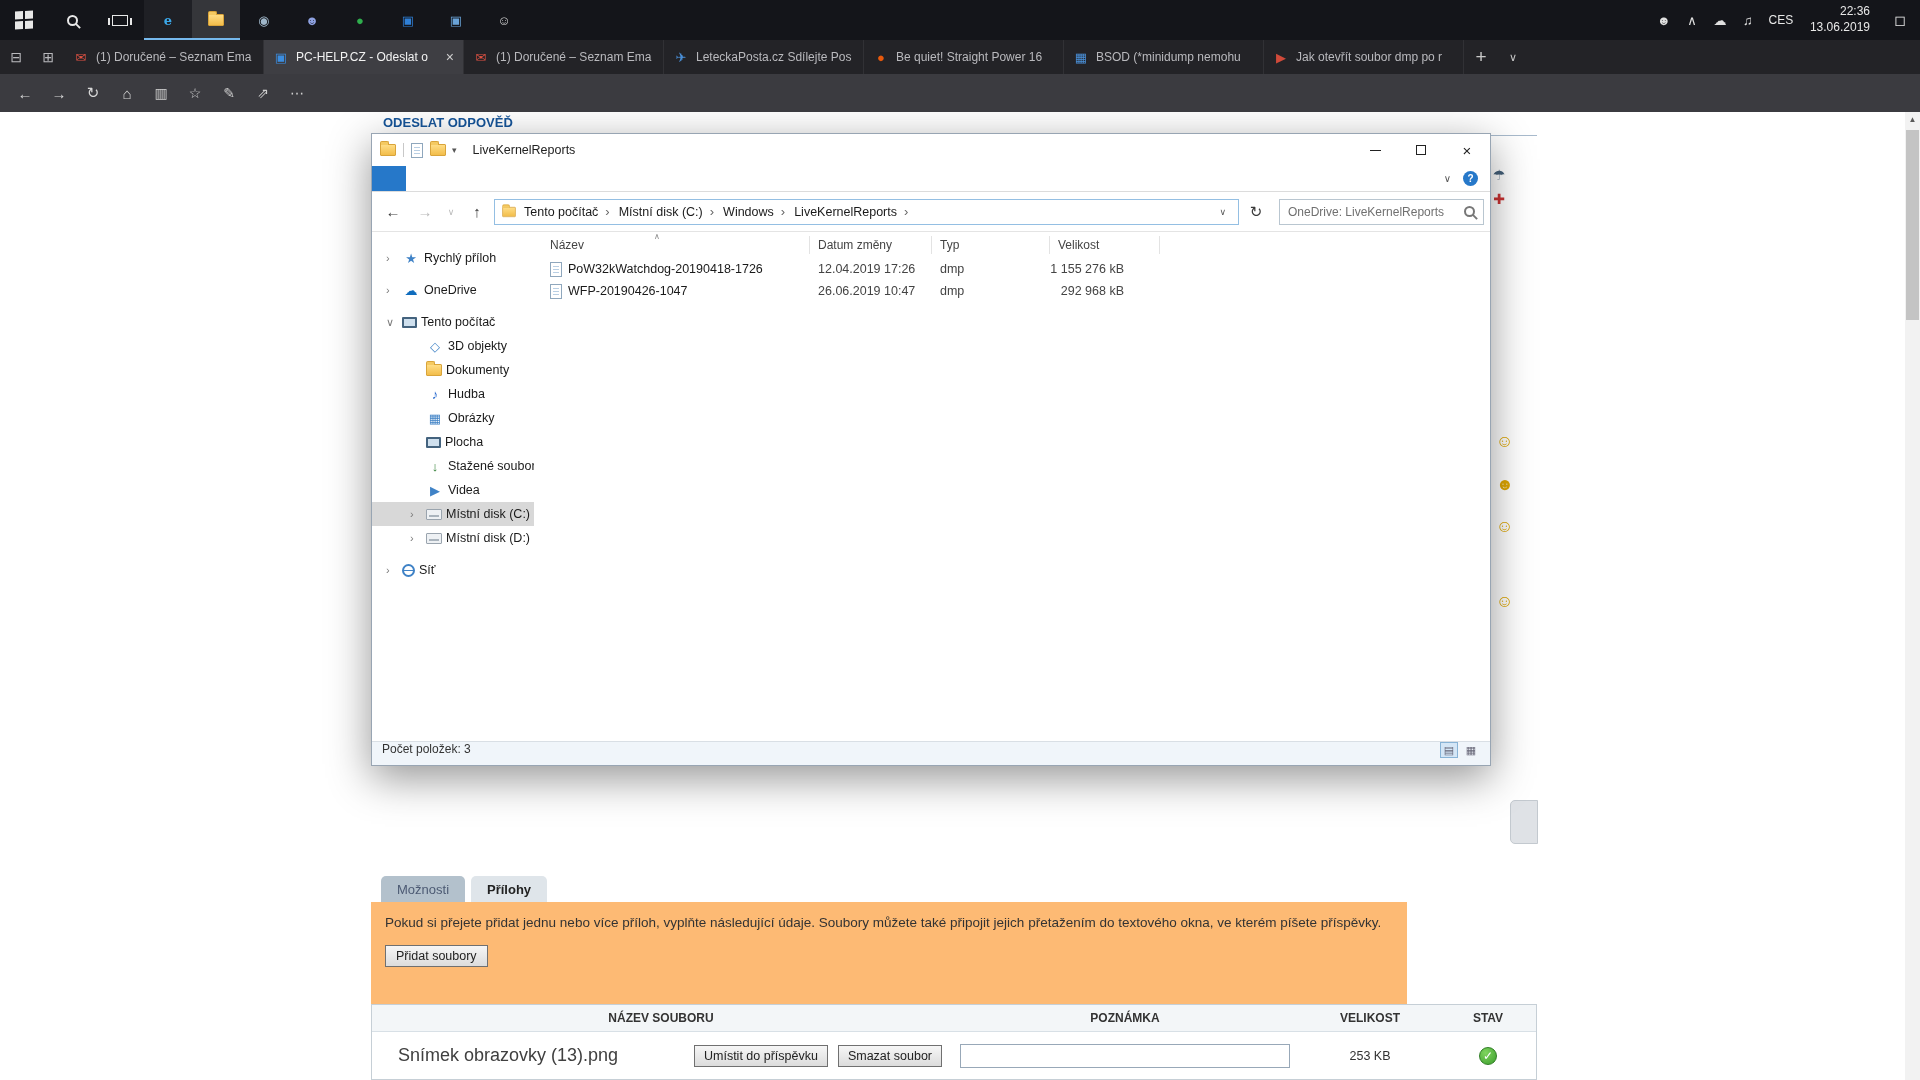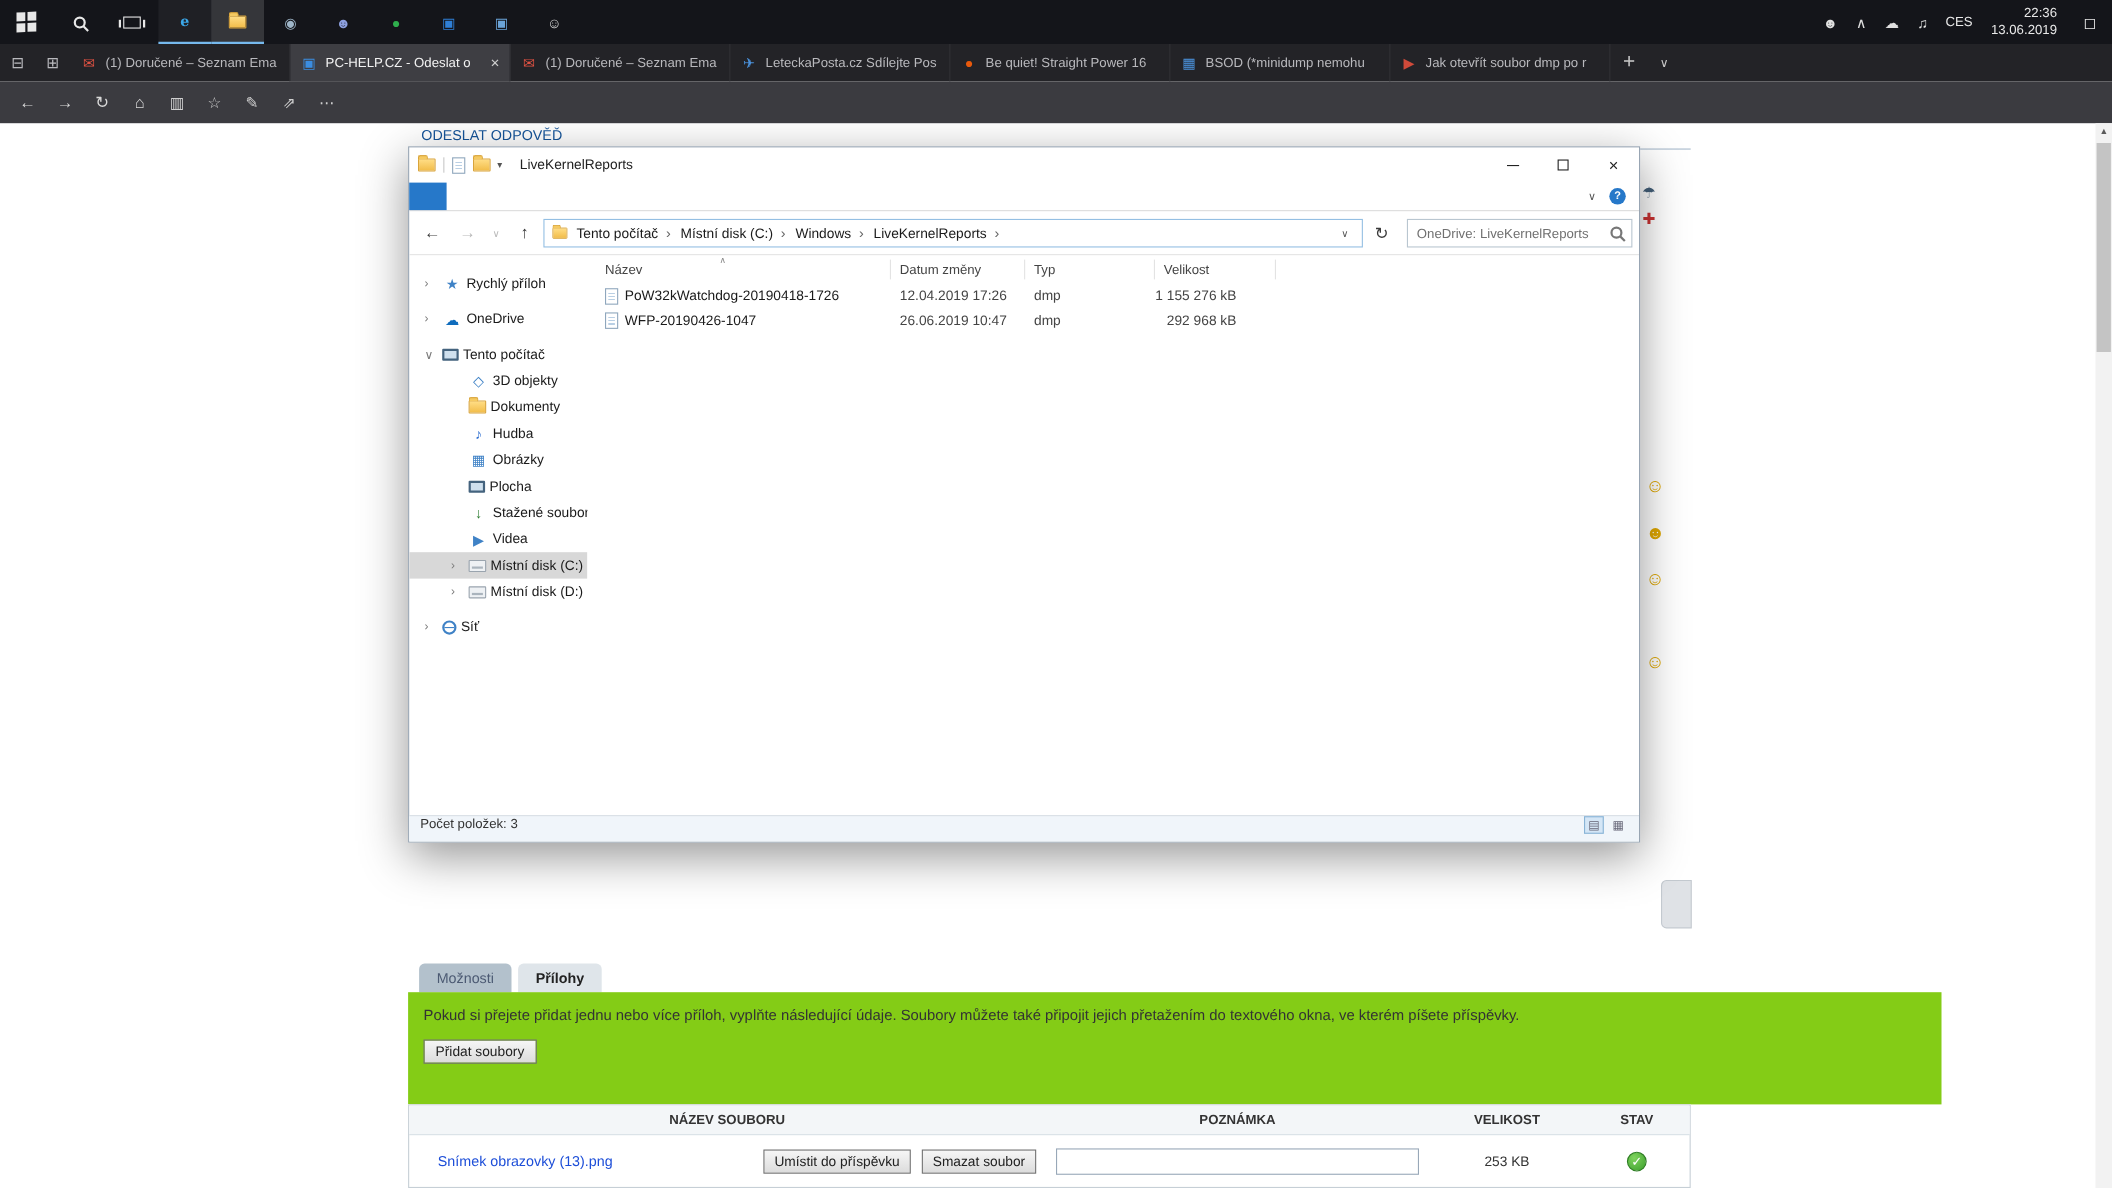--- a/index.html
+++ b/index.html
@@ -40,43 +40,43 @@
 
 #navbar{position:absolute;left:0;top:74px;width:1920px;height:38px;background:#3b3b40;display:flex;align-items:center;padding:0 8px;z-index:800}
 .nbtn{width:34px;height:30px;display:flex;align-items:center;justify-content:center;color:#d8d8d8;font-size:15px}
 .urlbox{flex:1;height:28px;background:#2f2f33;border-radius:2px;margin:0 8px;display:flex;align-items:center;padding:0 12px;gap:6px;font-size:12.5px;color:#9a9a9e;white-space:nowrap;overflow:hidden}
 .urlbox .domain{color:#f0f0f0;font-weight:bold}
 .lockic{width:9px;height:7px;border:1px solid #b8b8b8;border-radius:1px;position:relative;margin:2px 4px 0 0;flex:none}
 .lockic::before{content:"";position:absolute;width:5px;height:5px;border:1px solid #b8b8b8;border-bottom:none;border-radius:3px 3px 0 0;top:-5px;left:1px}
 .nico{width:34px;text-align:center;color:#cfcfcf;font-size:14px;flex:none}
 
 #page{position:absolute;left:0;top:112px;width:1905px;height:968px;background:#fff;overflow:hidden}
-#ptitle{position:absolute;left:383px;top:3px;color:#16559a;font-weight:normal;font-size:13px}
+#ptitle{position:absolute;left:383px;top:3px;color:#16559a;font-weight:bold;font-size:13px}
 #phr{position:absolute;left:371px;top:23px;width:1166px;border-top:1px solid #a8bacc}
 #iklabel{position:absolute;left:383px;top:33px;font-weight:bold;font-size:13px;color:#333}
 #icongrid{position:absolute;left:589px;top:27px}
 .grow{height:24px;display:flex;align-items:center}
 .gcell{width:52px;display:flex;align-items:center;gap:5px}
 .gcell0{width:80px;display:flex;align-items:center;gap:5px;font-size:12.5px;color:#333}
 .radio{width:13px;height:13px;border:1px solid #8a8a8a;border-radius:50%;background:#fff;position:relative;flex:none}
 .radio.checked::after{content:"";position:absolute;left:3px;top:3px;width:5px;height:5px;border-radius:50%;background:#2f6fd0}
 .gly{font-size:14px;width:16px;text-align:center;line-height:1}
 .smiley{position:absolute;left:1496px;font-size:17px;color:#dfa700}
 #grayfrag{position:absolute;left:1510px;top:688px;width:28px;height:44px;background:#dfe2e6;border:1px solid #c3c9cf;border-radius:5px 0 0 5px}
 
 #atabs{position:absolute;left:381px;top:764px;display:flex;gap:6px}
 .atab{height:26px;padding:0 16px;display:flex;align-items:center;font-size:13px;border-radius:5px 5px 0 0;background:#b3c1cc;color:#4c5a73}
 .atab.active{background:#dfe5ea;color:#222;font-weight:bold}
-#apanel{position:absolute;left:371px;top:790px;width:1394px;height:102px;background:#84cc16;padding:11px 14px;font-size:13.5px;color:#333;line-height:1.5}
+#apanel{position:absolute;left:371px;top:790px;width:1036px;height:102px;background:#fdba74;padding:11px 14px;font-size:13.5px;color:#333;line-height:1.5}
 #addfiles{margin-top:12px;font-size:12.5px;padding:3px 10px;border:1px solid #707070;background:linear-gradient(#f6f6f6,#dcdcdc);color:#222}
 #atable{position:absolute;left:371px;top:892px;width:1166px;background:#fff;border:1px solid #c6cfd6}
 .ahead{display:grid;grid-template-columns:578px 350px 140px 96px;height:26px;align-items:center;font-size:12px;font-weight:bold;color:#333;text-align:center;background:#f3f6f8}
 .arow{display:grid;grid-template-columns:578px 350px 140px 96px;height:48px;align-items:center;border-top:1px solid #d8e0e6}
 .acell-name{display:flex;align-items:center;padding-left:26px;gap:8px}
-.alink{color:#1d4ed8;font-size:13px}
+.alink{color:#404040;font-size:18px}
 .abtns{margin-left:auto;margin-right:8px;display:flex;gap:10px}
 .fbtn{font-size:12.5px;padding:3px 9px;border:1px solid #707070;background:linear-gradient(#f6f6f6,#dcdcdc);color:#222}
 .acell-note{display:flex;justify-content:center}
 .acell-note input{width:330px;height:24px;border:1px solid #98a8b8;font-size:13px;padding:0 5px}
 .acell-size{text-align:center;font-size:12.5px;color:#333}
 .acell-stat{display:flex;justify-content:center}
 .okball{width:18px;height:18px;border-radius:50%;background:radial-gradient(circle at 35% 30%,#7fd45e,#3c9e2d);border:1px solid #2e7d23;color:#fff;font-size:12px;line-height:17px;text-align:center}
 
 #pscroll{position:absolute;right:0;top:112px;width:15px;height:968px;background:#f2f2f2;z-index:850}
 #pscroll .sarr{height:16px;text-align:center;font-size:8px;color:#5a5a5a;line-height:16px}

